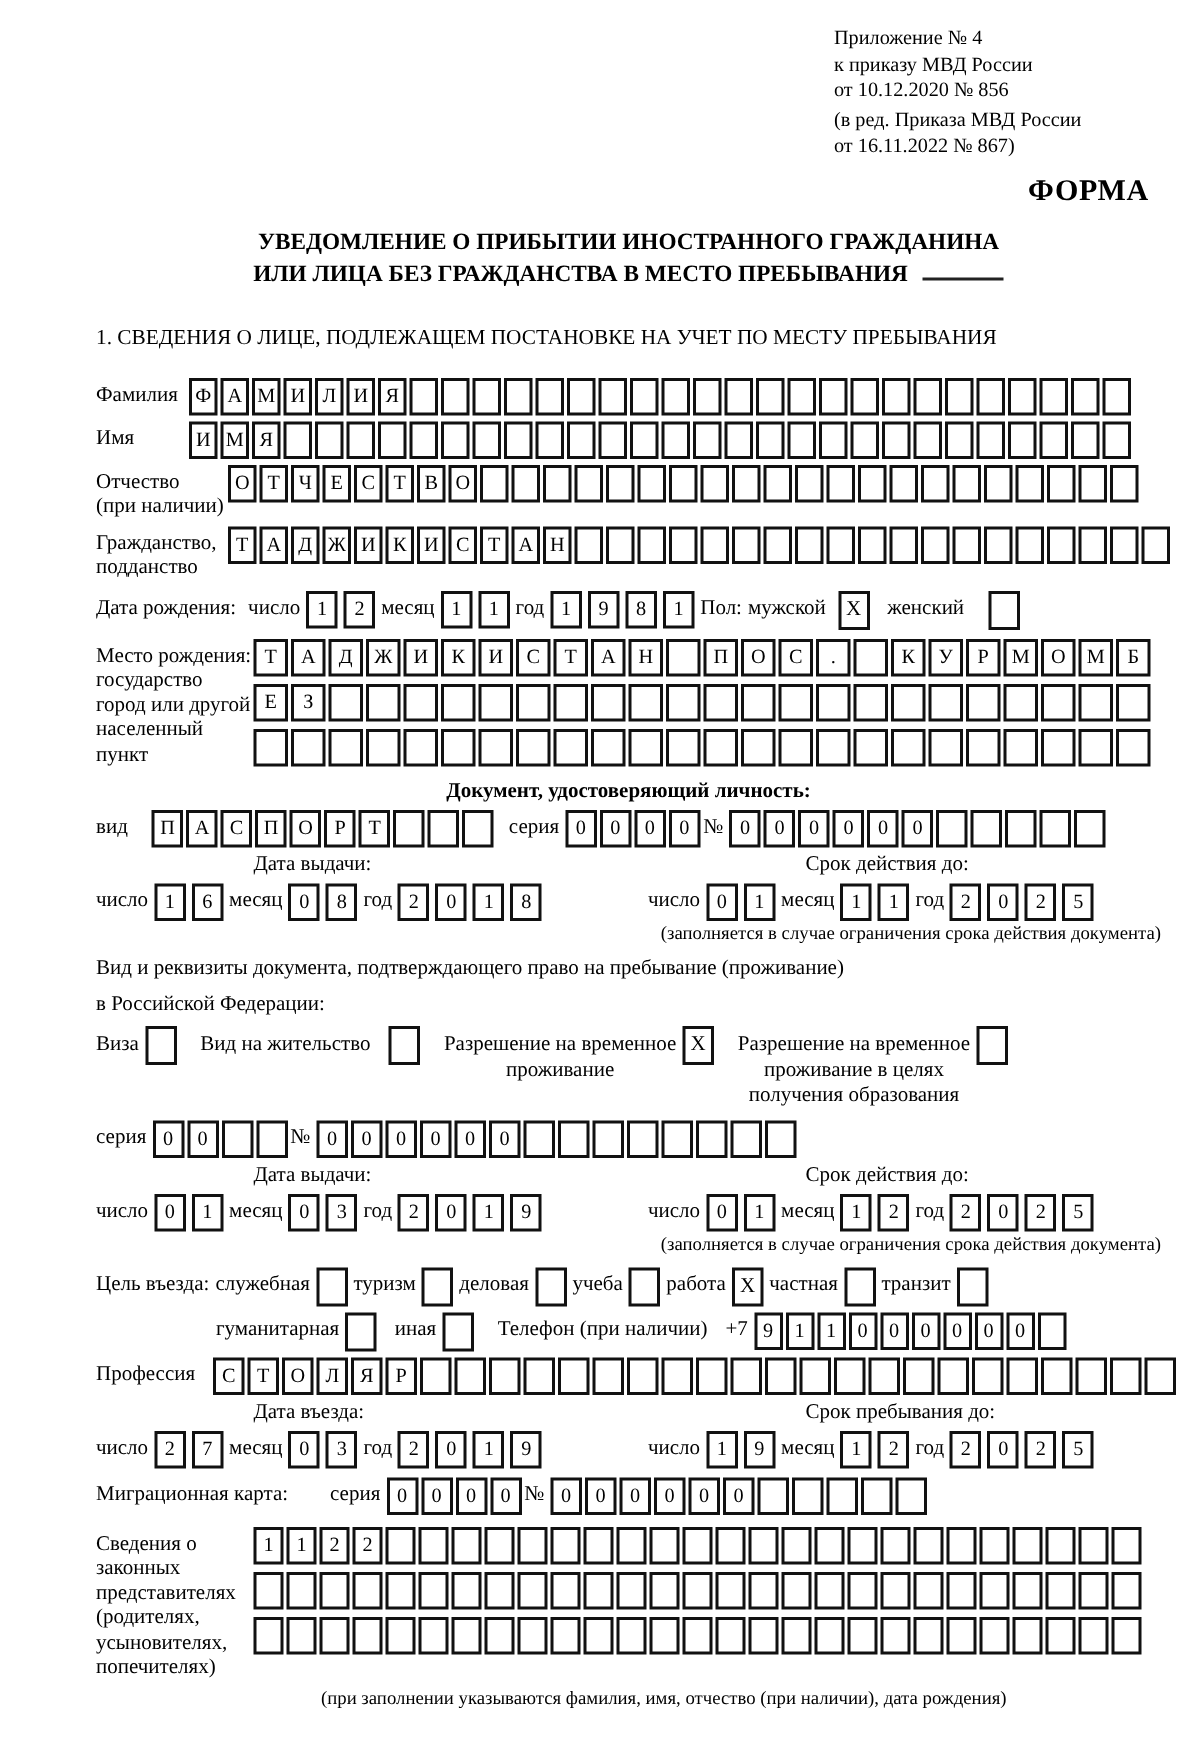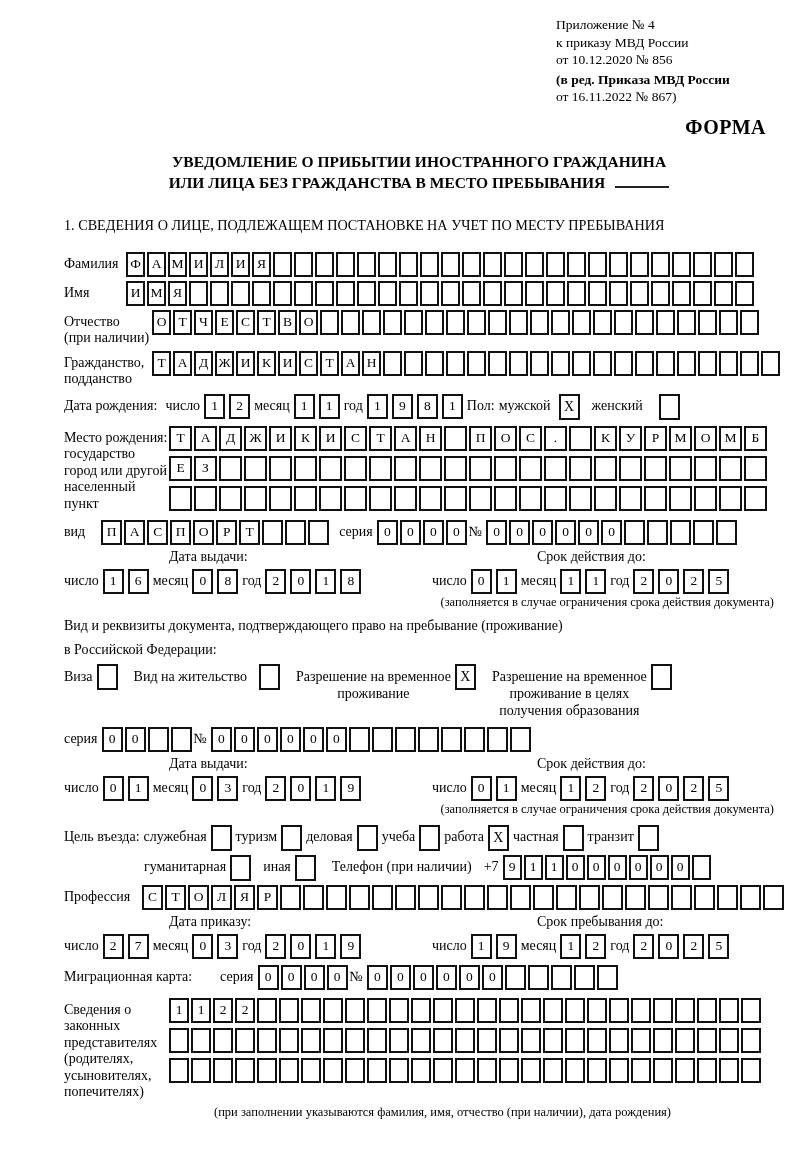--- a/index.html
+++ b/index.html
@@ -1,21 +1,21 @@
 <!DOCTYPE html>
 <html><head>
 <meta charset="utf-8">
 <style>
   * { box-sizing: border-box; margin: 0; padding: 0; }
   html,body { width:800px; height:1163px; background:#fff; color:#000;
     font-family:"Liberation Serif","DejaVu Serif",serif; overflow:hidden; }
   .page { width:800px; height:881px; padding:16px 26px 0 64px; }
 
   .hdr { margin-left:492px; font-size:13.5px; line-height:17.5px; }
-  .hdr .amend { margin-top:2px;font-weight:bold; }
+  .hdr .amend { margin-top:2px; }
   .forma { text-align:right; font-weight:bold; font-size:20px; margin-top:10px; padding-right:8px; letter-spacing:.5px; }
 
   .title { text-align:center; font-weight:bold; font-size:15.5px; line-height:21px; margin-top:12px; }
   .uline { display:inline-block; width:54px; border-bottom:2px solid #222; margin-left:10px; }
 
   .sec { font-weight:normal; font-size:14.2px; margin-top:24px; }
 
   .frow { display:flex; align-items:flex-start; margin-top:4px; }
   .mt6 { margin-top:6px; } .mt8 { margin-top:8px; } .mt18 { margin-top:18px; }
   .lbl { flex:none; font-size:14px; line-height:16.5px; padding-top:4px; }
@@ -338,20 +338,21 @@
           <span class="cell"></span>
           <span class="cell"></span>
           <span class="cell"></span>
           <span class="cell"></span>
           <span class="cell"></span>
           <span class="cell"></span>
         </span>
     </span>
   </div>
 
+  <div class="center-b">Документ, удостоверяющий личность:</div>
 
   <div class="frow">
     <span class="dlbl">вид</span>
     <span class="gap12"></span>
     <span class="cells mid">
         <span class="cell">П</span>
         <span class="cell">А</span>
         <span class="cell">С</span>
         <span class="cell">П</span>
         <span class="cell">О</span>
@@ -601,21 +602,21 @@
         <span class="cell"></span>
         <span class="cell"></span>
         <span class="cell"></span>
         <span class="cell"></span>
         <span class="cell"></span>
         <span class="cell"></span>
       </span>
   </div>
 
   <div class="dhead-row mt6">
-    <div class="dh-l">Дата приказу:</div>
+    <div class="dh-l">Дата въезда:</div>
     <div class="dh-r">Срок пребывания до:</div>
   </div>
   <div class="two-col">
     <div class="col-l">
       <span class="dlbl">число</span>
       <span class="cells dcells">
           <span class="cell">2</span>
           <span class="cell">7</span>
         </span>
       <span class="dlbl">месяц</span>

